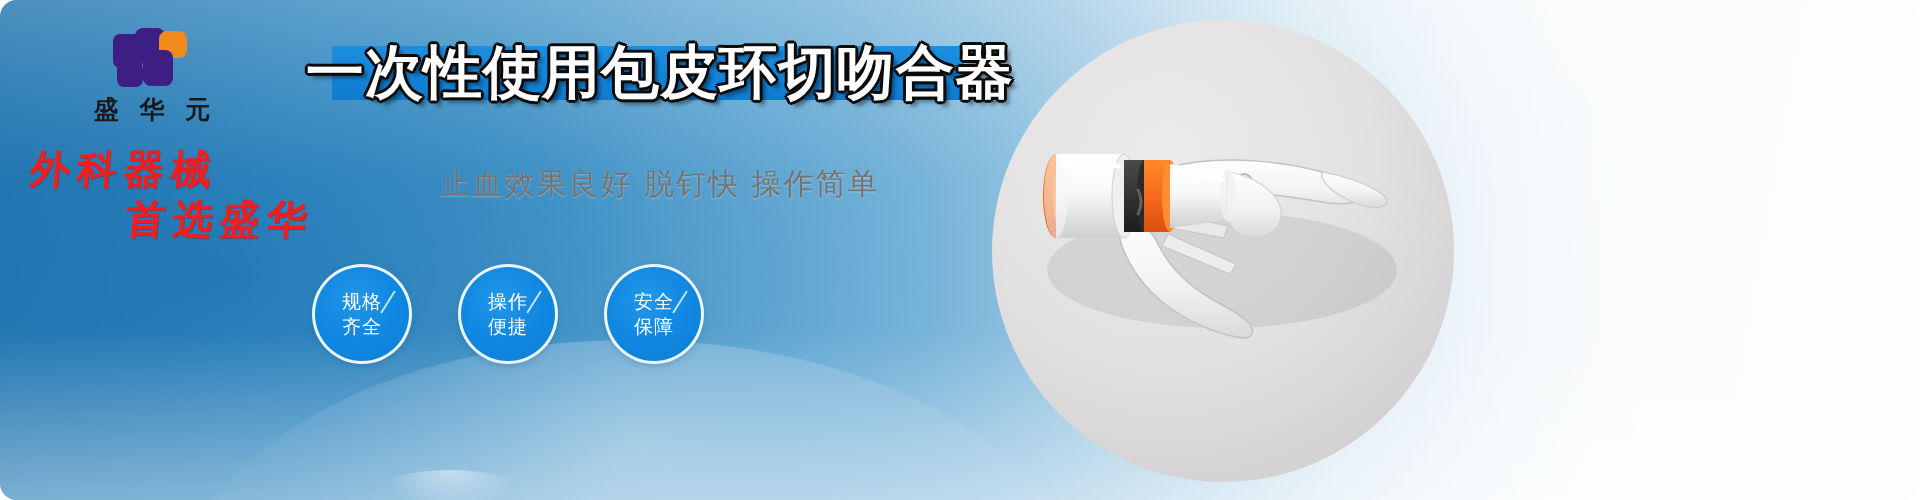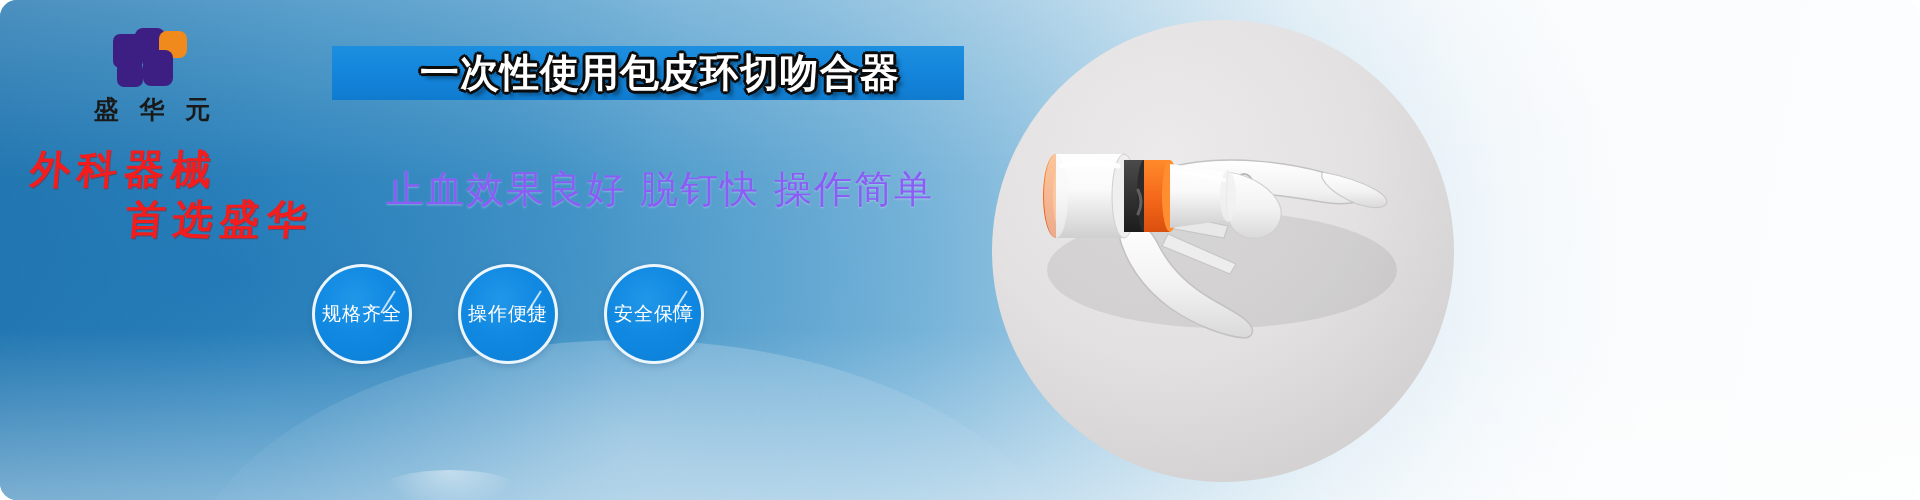--- a/index.html
+++ b/index.html
@@ -118,44 +118,44 @@
   .title-text {
     position: absolute;
     left: 340px;
     top: 40px;
     width: 640px;
     height: 66px;
     display: flex;
     align-items: center;
     justify-content: center;
     font-family: "DejaVu Sans", "Liberation Sans", sans-serif;
-    font-size: 39px;
+    font-size: 58px;
     font-weight: 700;
     color: #ffffff;
     letter-spacing: 1px;
     white-space: nowrap;
     text-shadow:
       -2px -2px 0 #0c0c0c,  2px -2px 0 #0c0c0c,
       -2px  2px 0 #0c0c0c,  2px  2px 0 #0c0c0c,
       -3px  0   0 #0c0c0c,  3px  0   0 #0c0c0c,
        0   -3px 0 #0c0c0c,  0    3px 0 #0c0c0c,
        5px  5px 4px rgba(0,0,0,0.45);
   }
 
   
   .subtitle {
     position: absolute;
     left: 340px;
     top: 164px;
     width: 640px;
     text-align: center;
     font-family: "DejaVu Sans", "Liberation Sans", sans-serif;
-    font-size: 38px;
+    font-size: 30px;
     font-weight: 500;
-    color: #8b5cf6;
+    color: #737373;
     letter-spacing: 2px;
     white-space: nowrap;
     text-shadow: 0 1px 2px rgba(255,255,255,0.35);
   }
 
   
   .badges {
     position: absolute;
     left: 312px;
     top: 264px;
@@ -168,21 +168,21 @@
     position: relative;
     width: 94px;
     height: 94px;
     border-radius: 50%;
     background: radial-gradient(circle at 42% 34%, #2197e8 0%, #1189e2 45%, #0a7ed6 100%);
     border: 3px solid rgba(255,255,255,0.92);
     box-shadow: 0 2px 6px rgba(20,70,120,0.22);
     display: flex;
     align-items: center;
     justify-content: center;
-    flex-direction: row;
+    flex-direction: column;
   }
   .badge-slash {
     position: absolute;
     right: 20px;
     top: 22px;
     width: 2px;
     height: 26px;
     background: rgba(255,255,255,0.75);
     transform: rotate(32deg);
     transform-origin: center;

